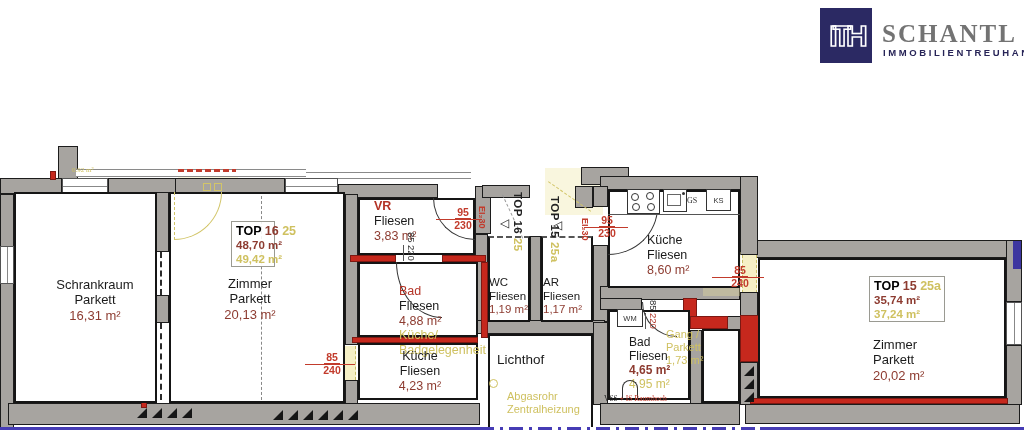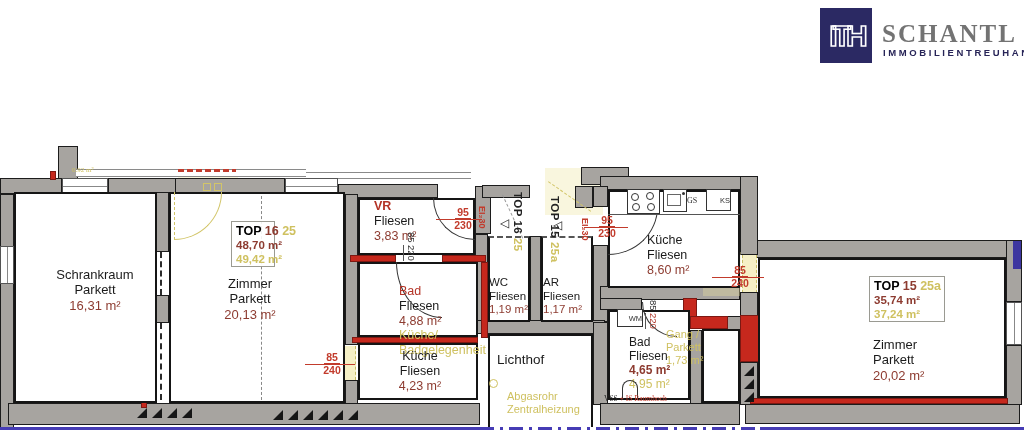--- a/index.html
+++ b/index.html
@@ -26,21 +26,21 @@
   .redtx{color:#b43326;}
   .yellow{color:#cfc160;}
   .unitbox{position:absolute;box-sizing:border-box;border:1px solid #9a9a92;background:rgba(255,255,255,0.88);padding:2px 4px;font-size:12.5px;line-height:1.2;font-weight:bold;white-space:nowrap;}
   .dimfrac{position:absolute;font-size:10.5px;line-height:1.15;color:#c23b2c;text-align:center;font-weight:bold;}
   .dimfrac .tp{border-bottom:1px solid #c23b2c;display:inline-block;padding:0 2px;}
   .dimline{position:absolute;height:1px;background:#c23b2c;}
   .vtext{position:absolute;writing-mode:vertical-rl;white-space:nowrap;}
   .doorlbl{font-size:11.5px;font-weight:bold;color:#222;letter-spacing:0.5px;}
   .fire{font-size:9px;color:#c23b2c;font-weight:bold;}
   .rotdim{position:absolute;writing-mode:vertical-lr;font-size:9.5px;line-height:11px;white-space:nowrap;}
-  .applbox{position:absolute;box-sizing:border-box;border:1.2px solid #333;background:#fff;font-size:7.5px;color:#333;text-align:right;}
+  .applbox{position:absolute;box-sizing:border-box;border:1.2px solid #333;background:#fff;font-size:7.5px;color:#333;text-align:center;}
   .burner{position:absolute;width:8px;height:8px;border:1.2px solid #333;border-radius:50%;box-sizing:border-box;}
   .blue{position:absolute;height:3px;background:#463cb5;}
   .bluedash{position:absolute;height:3px;background:repeating-linear-gradient(90deg,#463cb5 0 14px,transparent 14px 20px,#463cb5 20px 23px,transparent 23px 29px);}
   
   .logo-mark{position:absolute;left:820px;top:8px;width:52px;height:55px;background:#2b2963;color:#2b2963;-webkit-text-stroke:1.6px #fff;font-family:"Liberation Sans",sans-serif;font-weight:bold;font-size:30px;letter-spacing:-5px;text-align:center;line-height:55px;}
   .logo-name{position:absolute;left:882px;top:20px;font-family:"Liberation Serif",serif;font-weight:bold;font-size:25px;letter-spacing:2px;color:#737373;}
   .logo-tagline{position:absolute;left:883px;top:47px;font-size:9.5px;letter-spacing:2.6px;color:#272457;font-weight:bold;}
 </style>
 </head>
 <body>
@@ -130,21 +130,21 @@
 
 <div class="arc" style="left:433px;top:198px;width:42px;height:42px;border-left:1.2px solid #333;border-bottom:1.2px solid #333;border-bottom-left-radius:100% 100%"></div>
 <div class="arc" style="left:396px;top:262px;width:46px;height:56px;border-left:1.2px solid #333;border-bottom:1.2px solid #333;border-bottom-left-radius:100% 100%"></div>
 <div class="arc" style="left:608px;top:207px;width:50px;height:48px;border-right:1.2px solid #333;border-bottom:1.2px solid #333;border-bottom-right-radius:100% 100%"></div>
 <div class="arc" style="left:642px;top:302px;width:35px;height:35px;border-left:1.2px solid #333;border-bottom:1.2px solid #333;border-bottom-left-radius:100% 100%"></div>
 <div class="vdash" style="left:548px;top:182px;height:52px;border-left:1.4px dashed #d2c568;transform:rotate(-55deg);transform-origin:top left"></div>
 <div class="vdash" style="left:502px;top:195px;height:48px;border-left:1px dashed #999;transform:rotate(-25deg);transform-origin:top left"></div>
 <div class="abs" style="left:500px;top:216px;font-size:12px;color:#222">◁</div>
 <div class="abs" style="left:553px;top:218px;font-size:12px;color:#222">◁</div>
 
-<div class="lbl ctr" style="left:30px;top:267px;width:130px">
+<div class="lbl ctr" style="left:30px;top:277px;width:130px">
   <div>Schrankraum</div>
   <div>Parkett</div>
   <div class="maroon">16,31 m²</div>
 </div>
 
 <div class="lbl ctr" style="left:190px;top:276px;width:120px">
   <div>Zimmer</div>
   <div>Parkett</div>
   <div class="maroon">20,13 m²</div>
 </div>

